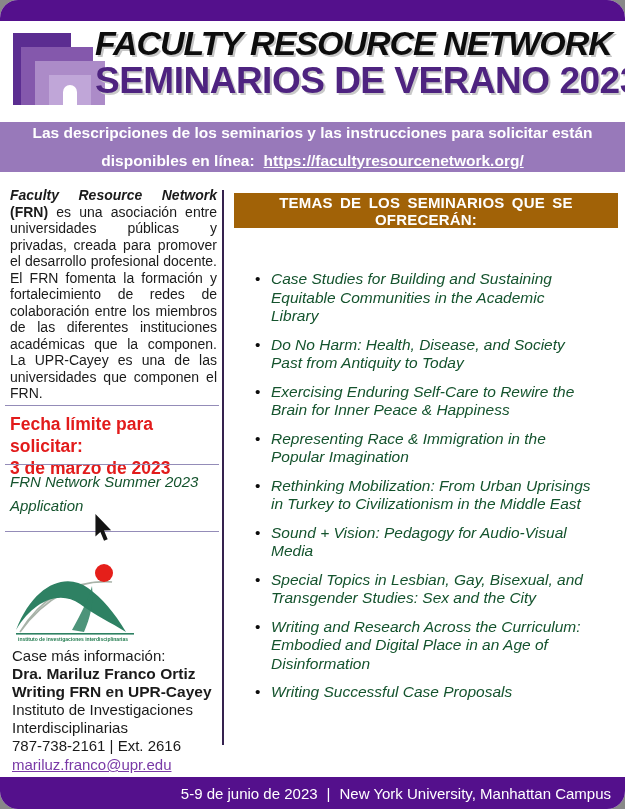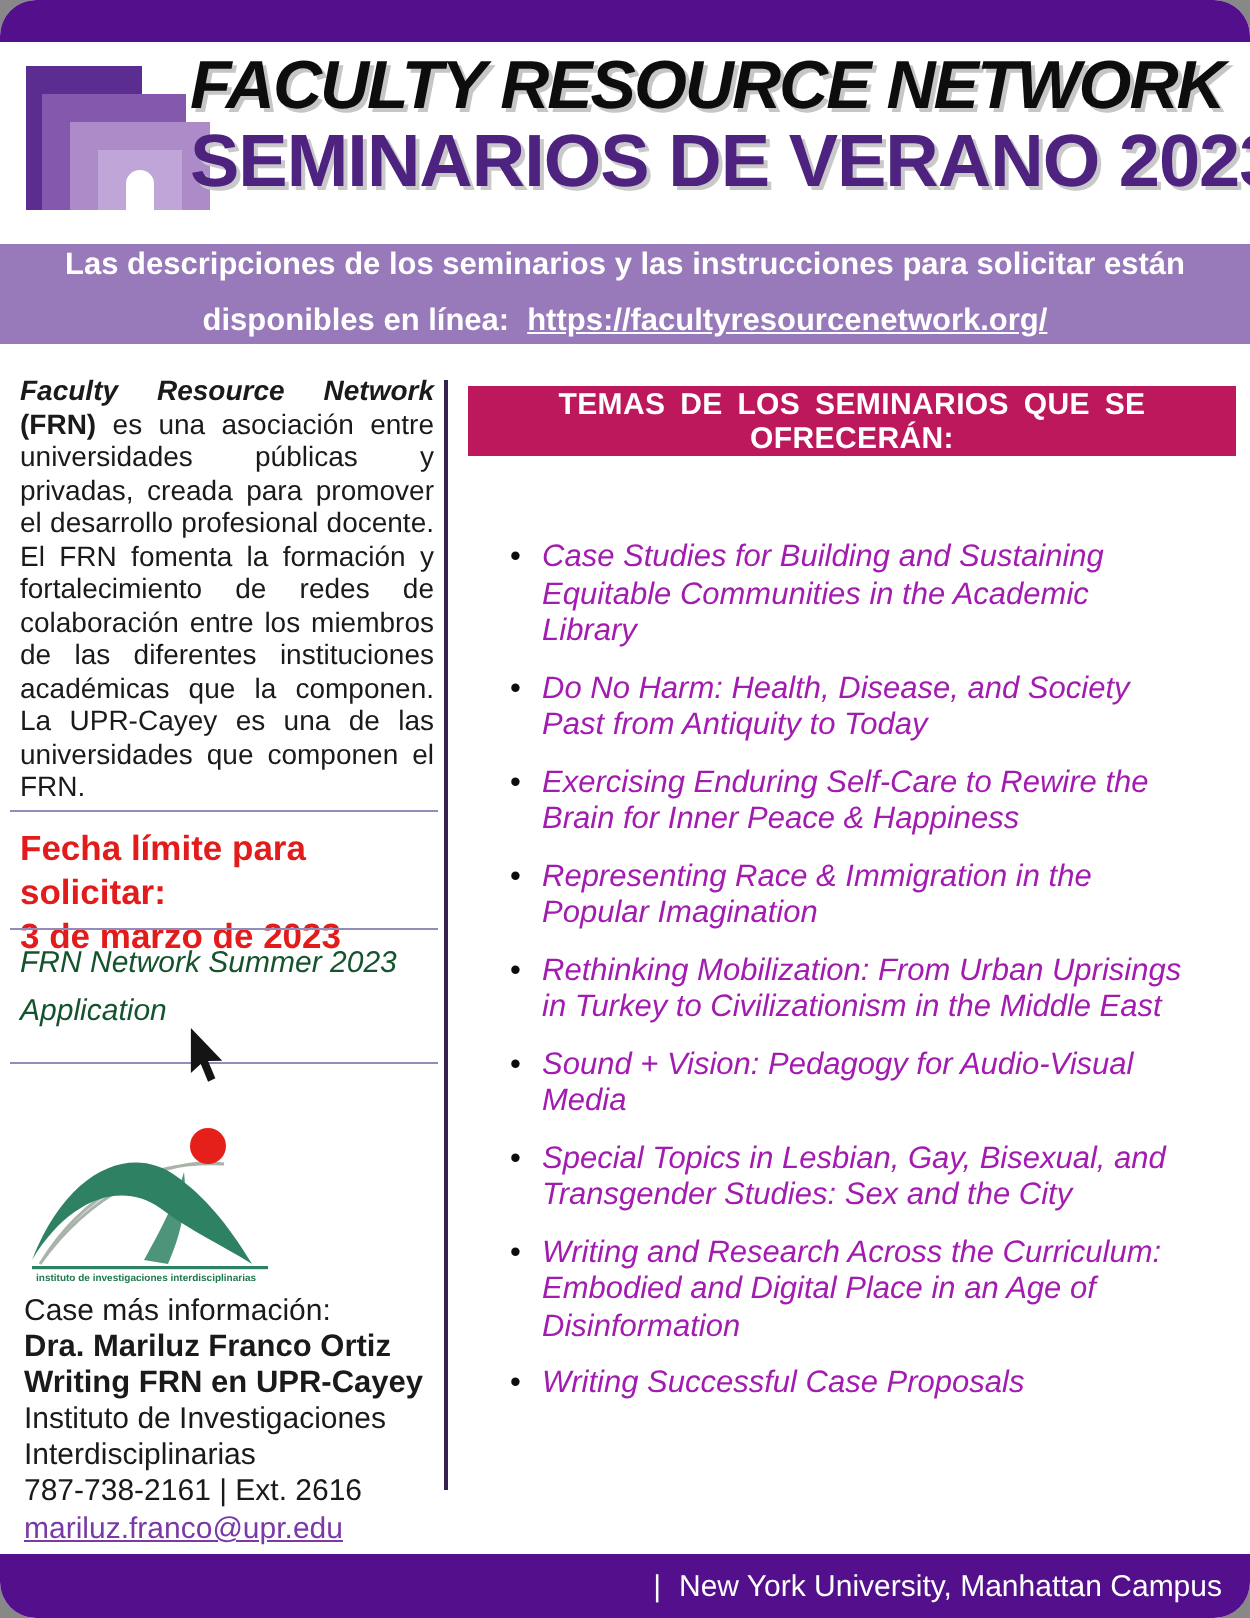--- a/index.html
+++ b/index.html
@@ -51,29 +51,29 @@
     cursor:pointer;
   }
   .cursor{position:absolute;left:94px;top:514px;width:19px;height:29px;z-index:3;}
   .inst-logo{position:absolute;left:12px;top:560px;width:130px;height:84px;}
   .contact{position:absolute;left:12px;top:647px;width:208px;font-size:15px;line-height:18px;color:#1a1a1a;}
   .contact .bold{font-weight:bold;font-size:15.5px;}
   .contact .email{color:#7939A6;text-decoration:underline;cursor:pointer;display:inline-block;margin-top:1px;}
   
   .v-divider{position:absolute;left:222px;top:190px;width:2px;height:555px;background:#35224F;}
   .temas-header{
-    position:absolute;left:234px;top:193px;width:384px;height:35px;background:#be185d;
+    position:absolute;left:234px;top:193px;width:384px;height:35px;background:#a16207;
     color:#fff;font-weight:bold;font-size:15px;letter-spacing:0.2px;word-spacing:3px;
     display:flex;align-items:center;justify-content:center;text-align:center;
   }
   .topics{position:absolute;left:253px;top:270px;width:340px;}
   .topics ul{list-style:none;margin:0;padding:0;}
   .topics li{
     position:relative;padding-left:18px;margin-bottom:10px;
-    font-style:italic;font-size:15.5px;line-height:18.5px;color:#a21caf;
+    font-style:italic;font-size:15.5px;line-height:18.5px;color:#14532d;
   }
   .topics li::before{content:"\2022";position:absolute;left:2px;top:0;font-style:normal;color:#0c0c0c;}
   
   .footer{
     position:absolute;left:0;top:777px;width:625px;height:32px;background:#54108C;
     color:#fff;font-size:15px;display:flex;align-items:center;justify-content:flex-end;
     padding-right:14px;box-sizing:border-box;
   }
   .footer .sep{margin:0 9px;}
   .footer .loc{}
@@ -159,17 +159,18 @@
       <li><span>Representing Race &amp; Immigration in the Popular Imagination</span></li>
       <li><span>Rethinking Mobilization: From Urban Uprisings in Turkey to Civilizationism in the Middle East</span></li>
       <li><span>Sound + Vision: Pedagogy for Audio-Visual Media</span></li>
       <li><span>Special Topics in Lesbian, Gay, Bisexual, and Transgender Studies: Sex and the City</span></li>
       <li><span>Writing and Research Across the Curriculum: Embodied and Digital Place in an Age of Disinformation</span></li>
       <li><span>Writing Successful Case Proposals</span></li>
     </ul>
   </div>
 
   <div class="footer">
+    <span>5-9 de junio de 2023</span>
     <span class="sep">|</span>
     <span class="loc">New York University, Manhattan Campus</span>
   </div>
 
 </div>
 
 </body></html>

